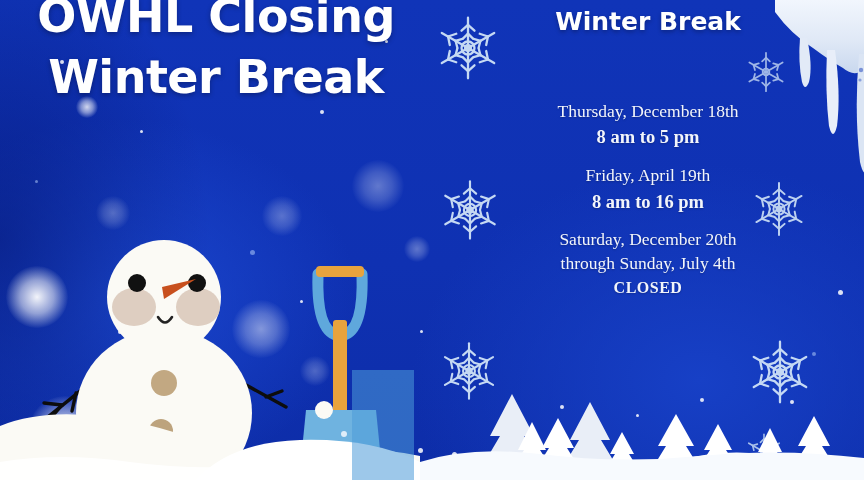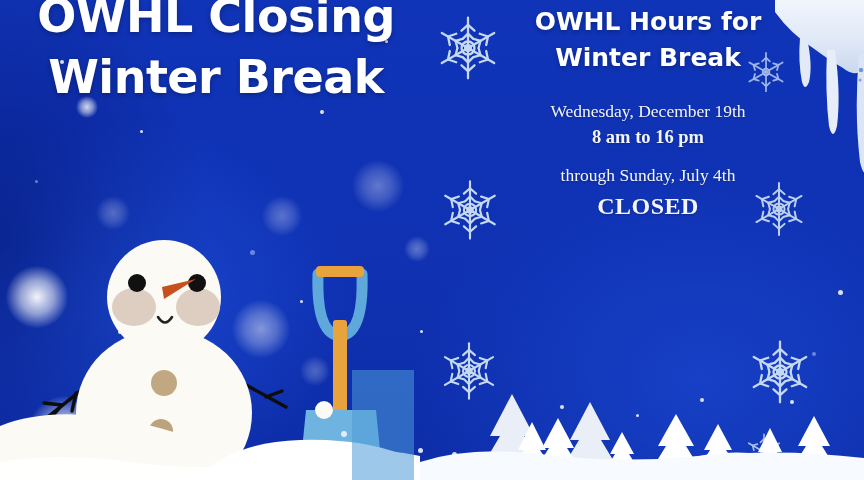--- a/index.html
+++ b/index.html
@@ -116,21 +116,21 @@
     text-shadow: 0 1px 2px rgba(0,0,0,0.25);
   }
   .entry-time {
     display: block;
     font-size: 18.5px;
     line-height: 1.34;
     font-weight: bold;
     margin-top: 2px;
     text-shadow: 0 1px 2px rgba(0,0,0,0.25);
   }
-  .entry-time.closed { font-size: 24px; letter-spacing: 0.5px; }
+  .entry-time.closed { font-size: 16px; letter-spacing: 0.5px; }
 
   
   .icicles {
     position: absolute;
     right: 0;
     top: -6px;
     width: 140px;
     height: 210px;
     z-index: 16;
     pointer-events: none;
@@ -347,30 +347,34 @@
     </svg>
   </div>
 
   <div class="headline">
     <span class="hl-line">OWHL Closing</span>
     <span class="hl-line">Winter Break</span>
   </div>
 
   <div class="hours-panel">
     <div class="hours-title">
-      <span class="ht-line">OWHL Hours for</span>
       <span class="ht-line">Winter Break</span>
     </div>
 
     <div class="hours-list">
       <div class="hours-entry">
-        <span class="entry-day">Wednesday, December 19th</span>
+        <span class="entry-day">Thursday, December 18th</span>
+        <span class="entry-time">8 am to 5 pm</span>
+      </div>
+      <div class="hours-entry">
+        <span class="entry-day">Friday, April 19th</span>
         <span class="entry-time">8 am to 16 pm</span>
       </div>
       <div class="hours-entry">
+        <span class="entry-day">Saturday, December 20th</span>
         <span class="entry-day">through Sunday, July 4th</span>
         <span class="entry-time closed">CLOSED</span>
       </div>
       <div class="hours-entry">
       </div>
     </div>
   </div>
 
   <div class="forest">
     <svg width="394" height="92" viewBox="0 0 394 92">

